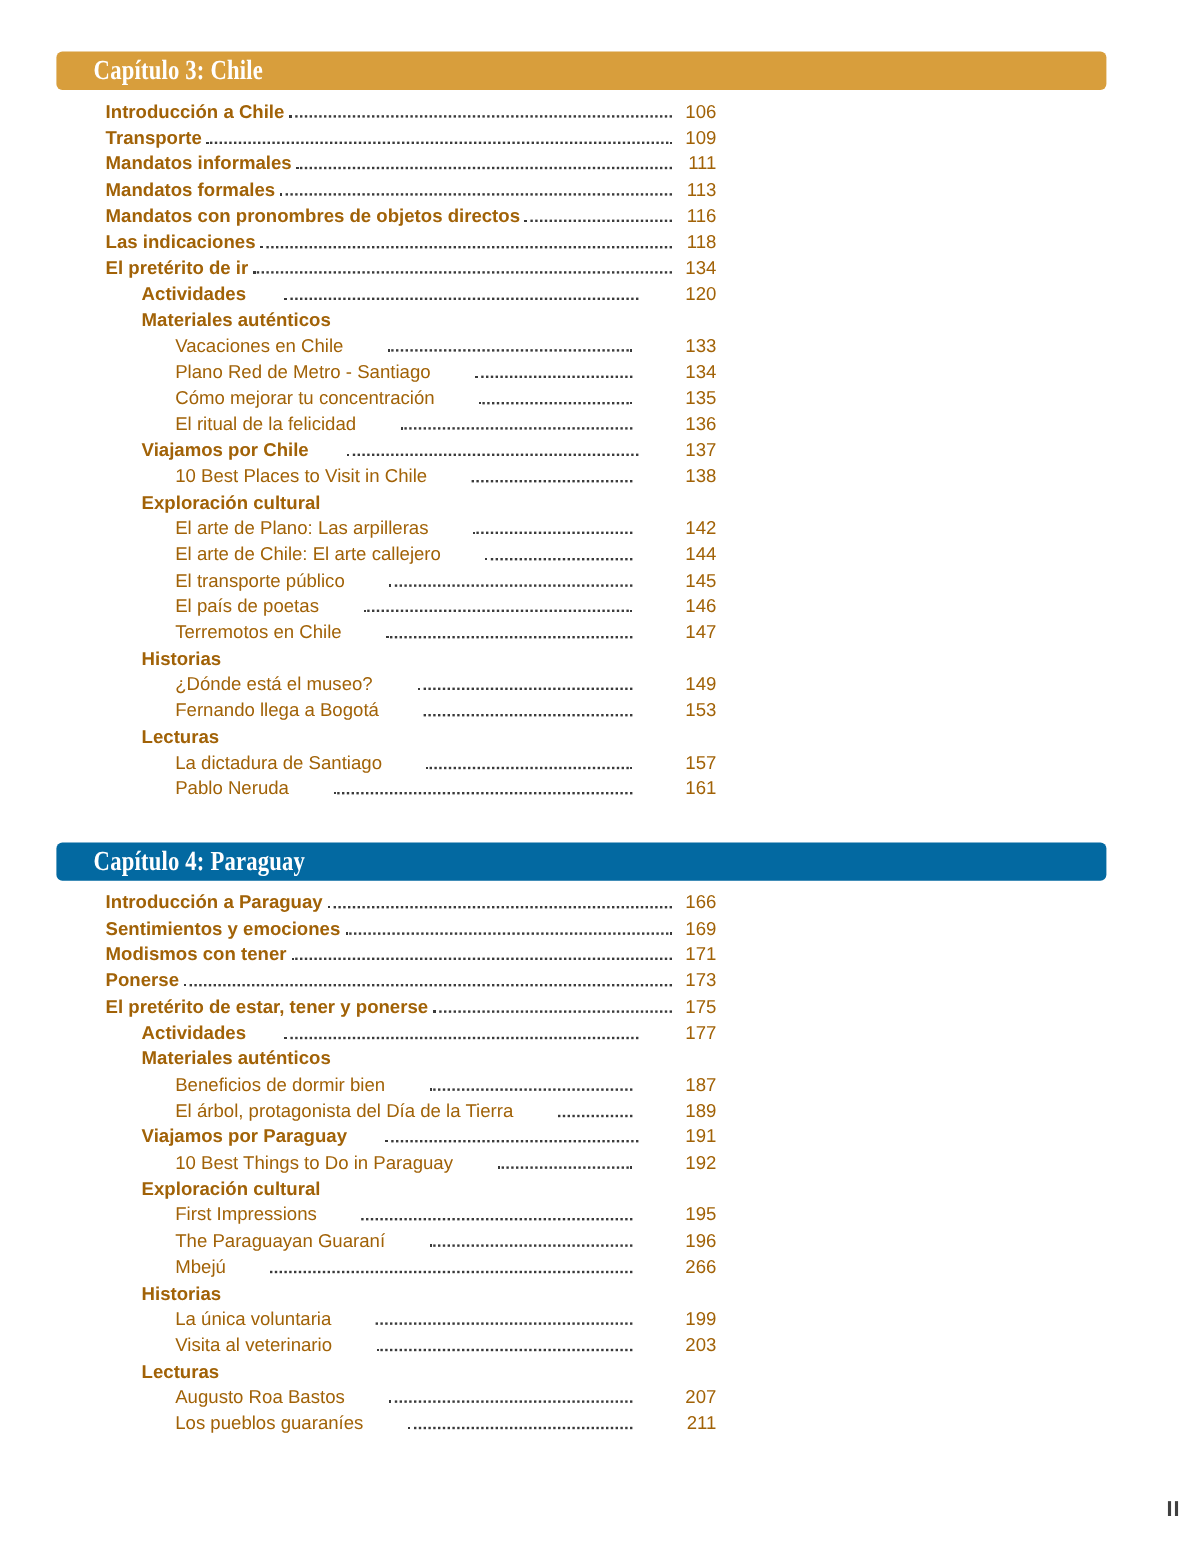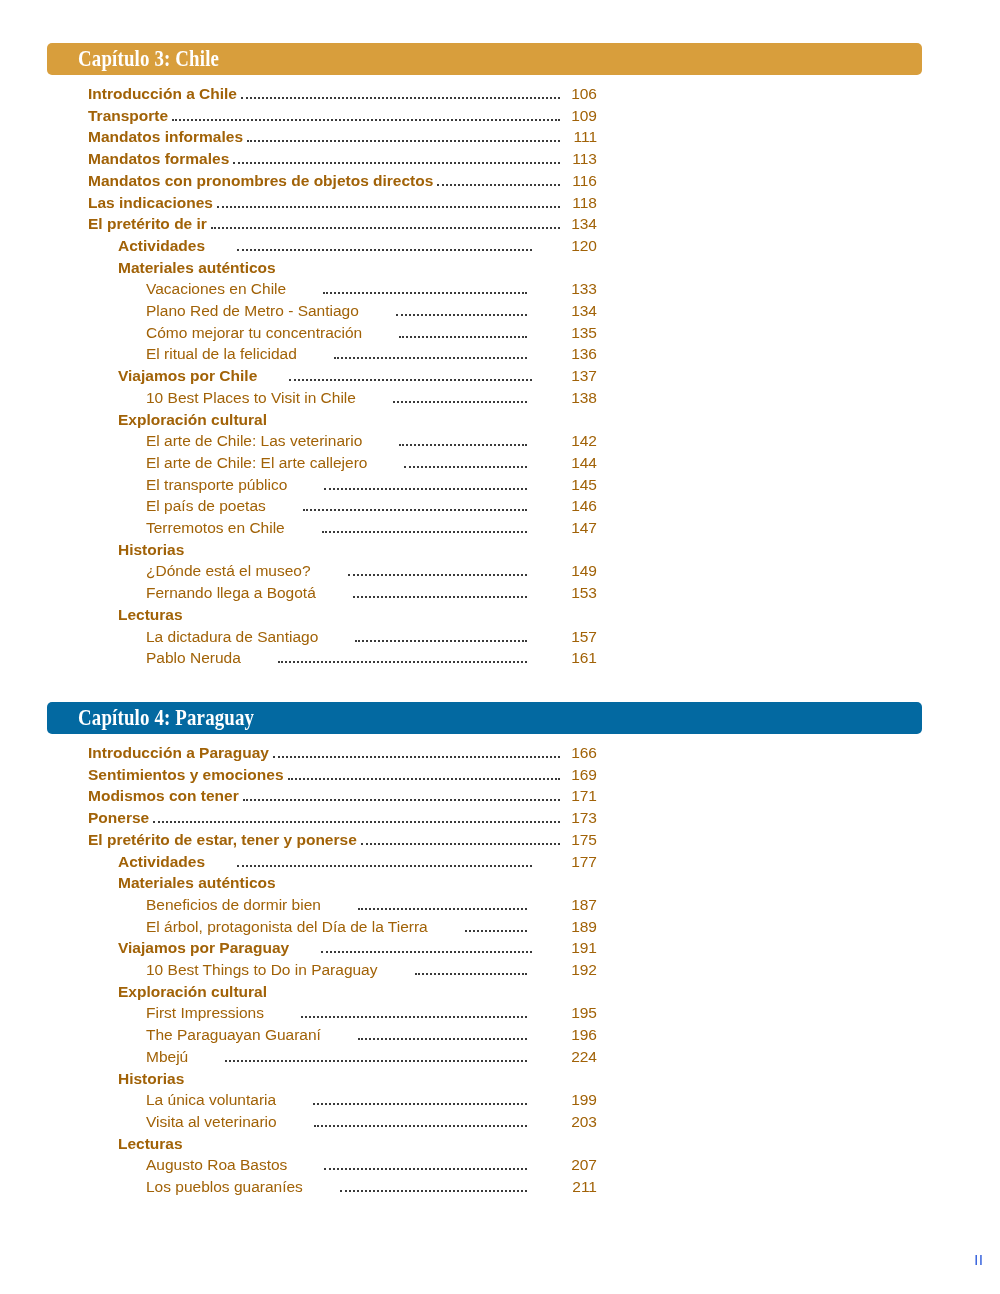--- a/index.html
+++ b/index.html
@@ -58,23 +58,23 @@
   }
   .num {
     flex: 0 0 34px;
     text-align: right;
     font-weight: 400;
   }
   .folio {
     position: absolute;
     right: 16px;
     bottom: 26px;
-    font-size: 14px;
-    font-weight: 400;
-    color: #1d4ed8;
+    font-size: 18px;
+    font-weight: 700;
+    color: #404040;
     letter-spacing: 1px;
   }
 </style>
 </head>
 <body>
 
 <div class="page">
   <div id="chapters">
       <div class="chapter-bar first" style="background: rgb(216, 158, 60);">
         <span class="chapter-title">Capítulo 3: Chile</span>
@@ -150,21 +150,21 @@
         </div>
         <div class="row lvl3">
           <span class="label">10 Best Places to Visit in Chile</span>
           <span class="dots"></span>
           <span class="num">138</span>
         </div>
         <div class="row lvl2">
           <span class="label">Exploración cultural</span>
         </div>
         <div class="row lvl3">
-          <span class="label">El arte de Chile: Las veterinario</span>
+          <span class="label">El arte de Plano: Las arpilleras</span>
           <span class="dots"></span>
           <span class="num">142</span>
         </div>
         <div class="row lvl3">
           <span class="label">El arte de Chile: El arte callejero</span>
           <span class="dots"></span>
           <span class="num">144</span>
         </div>
         <div class="row lvl3">
           <span class="label">El transporte público</span>
@@ -274,21 +274,21 @@
           <span class="num">195</span>
         </div>
         <div class="row lvl3">
           <span class="label">The Paraguayan Guaraní</span>
           <span class="dots"></span>
           <span class="num">196</span>
         </div>
         <div class="row lvl3">
           <span class="label">Mbejú</span>
           <span class="dots"></span>
-          <span class="num">224</span>
+          <span class="num">266</span>
         </div>
         <div class="row lvl2">
           <span class="label">Historias</span>
         </div>
         <div class="row lvl3">
           <span class="label">La única voluntaria</span>
           <span class="dots"></span>
           <span class="num">199</span>
         </div>
         <div class="row lvl3">

